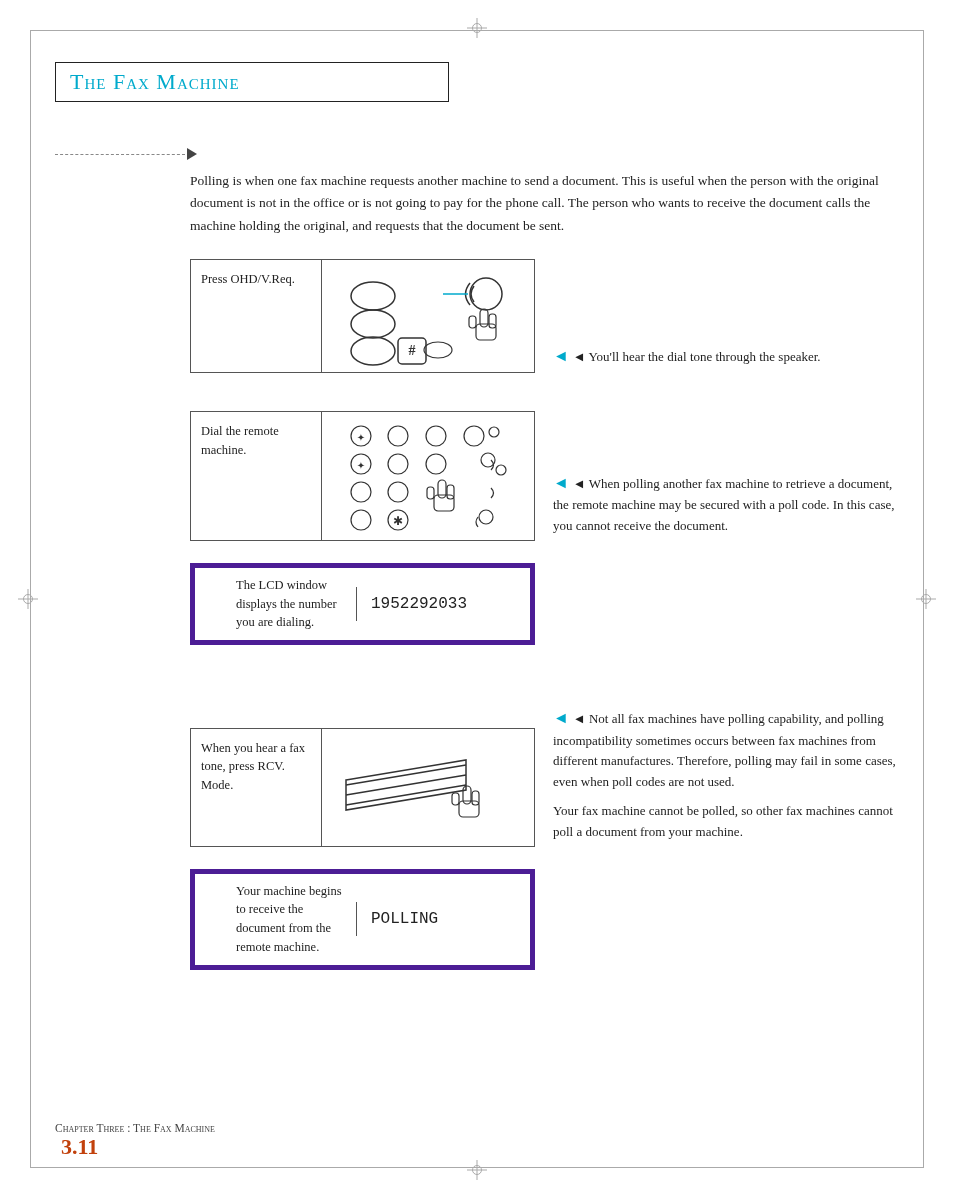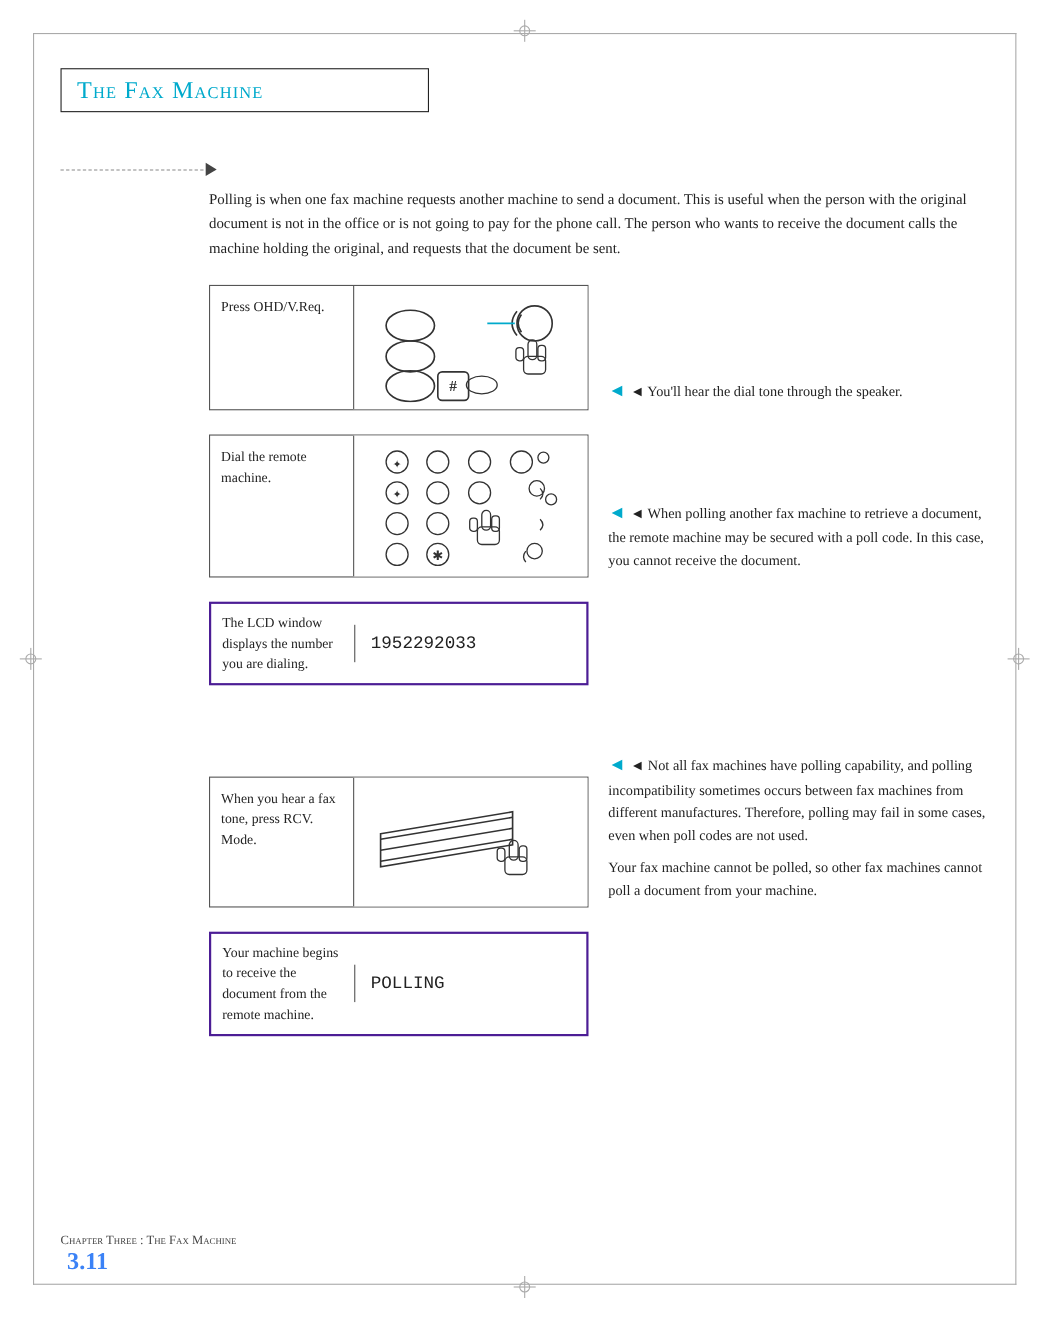--- a/index.html
+++ b/index.html
@@ -90,21 +90,21 @@
       right: 18px;
       top: 50%;
       transform: translateY(-50%);
     }
 
     
     .title-box {
       position: absolute;
       top: 62px;
       left: 55px;
-      width: 335px;
+      width: 394px;
       border: 1px solid #222;
       padding: 6px 14px;
     }
     .title-text {
       font-family: 'Times New Roman', Times, serif;
       font-size: 22px;
       color: #00aacc;
       font-variant: small-caps;
       letter-spacing: 1px;
     }
@@ -188,25 +188,26 @@
       background: #fff;
       display: flex;
       align-items: center;
       justify-content: center;
       padding: 6px;
       overflow: hidden;
     }
 
     
     .lcd-box {
-      border: 2px solid #4c1d95;
+      border: 5px solid #4c1d95;
       display: flex;
       align-items: center;
       min-height: 50px;
       margin-bottom: 10px;
+      padding-left: 31px;
     }
     .lcd-label {
       flex: 0 0 130px;
       padding: 8px 10px;
       font-size: 12.5px;
       line-height: 1.5;
     }
     .lcd-display {
       flex: 1;
       border-left: 1px solid #555;
@@ -247,21 +248,21 @@
       color: #444;
       font-family: Liberation Serif, serif;
       flex-direction: column;
     }
     .footer-chapter {
       font-variant: small-caps;
     }
     .footer-number {
       font-size: 22px;
       font-weight: bold;
-      color: #3b82f6;
+      color: #c2410c;
       margin-left: 2px;
     }
   </style>
 </head>
 <body>
 
 <div class="page-border-top"></div>
 <div class="page-border-bottom"></div>
 <div class="page-border-left"></div>
 <div class="page-border-right"></div>
@@ -334,21 +335,21 @@
     </div>
     <div class="right-col">
       <div class="note-block">
         <p><span class="note-triangle">◄</span><span style="font-size:13px;">◄ You'll hear the dial tone through the speaker.</span></p>
       </div>
     </div>
   </div>
 
   <div class="step-row">
     <div class="left-col">
-      <div class="instr-box" style="min-height:130px;">
+      <div class="instr-box" style="min-height:130px;margin-top:16px;">
         <div class="instr-label">
           <span>Dial the remote machine.</span>
         </div>
         <div class="instr-diagram">
 
           <svg viewBox="0 0 185 115" width="185" height="115">
 
             <circle cx="25" cy="18" r="10" fill="none" stroke="#333" stroke-width="1.2"></circle>
             <text x="25" y="23" text-anchor="middle" font-size="10" fill="#333">✦</text>
             <circle cx="62" cy="18" r="10" fill="none" stroke="#333" stroke-width="1.2"></circle>

